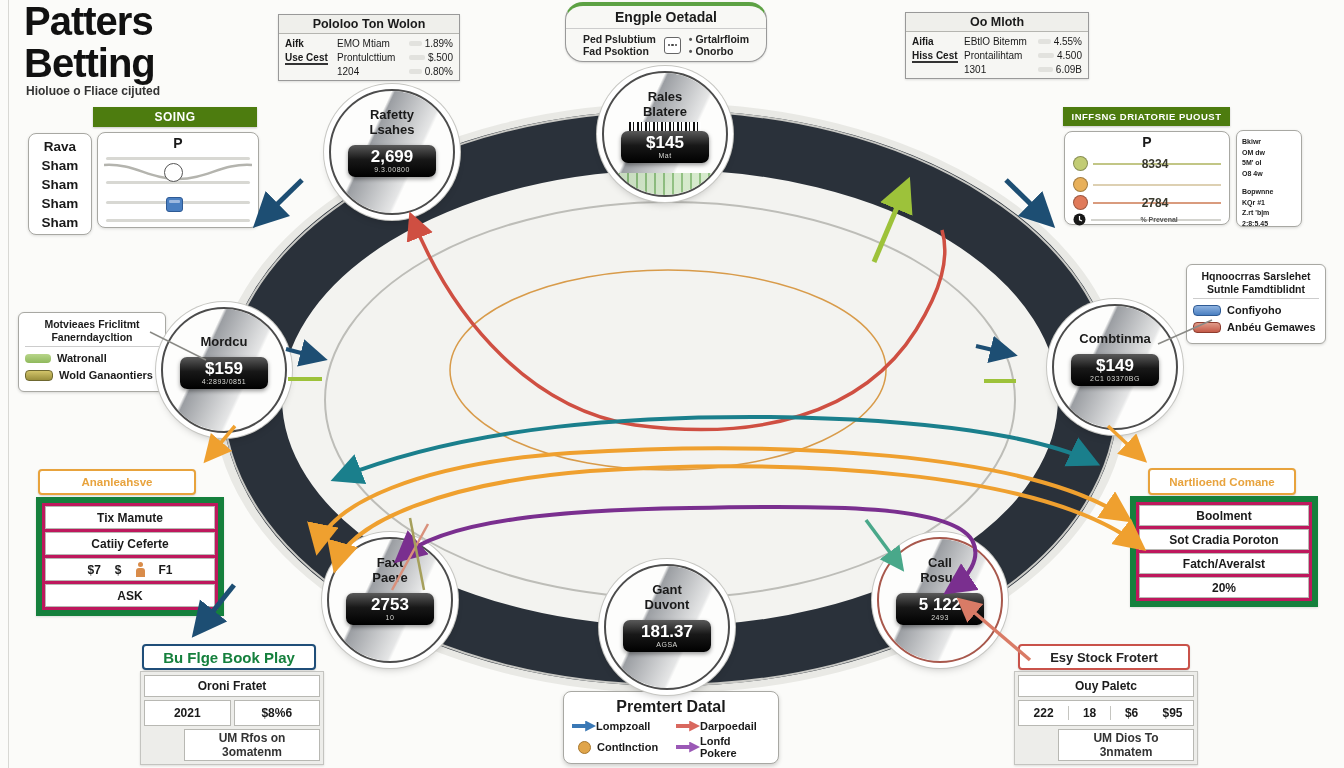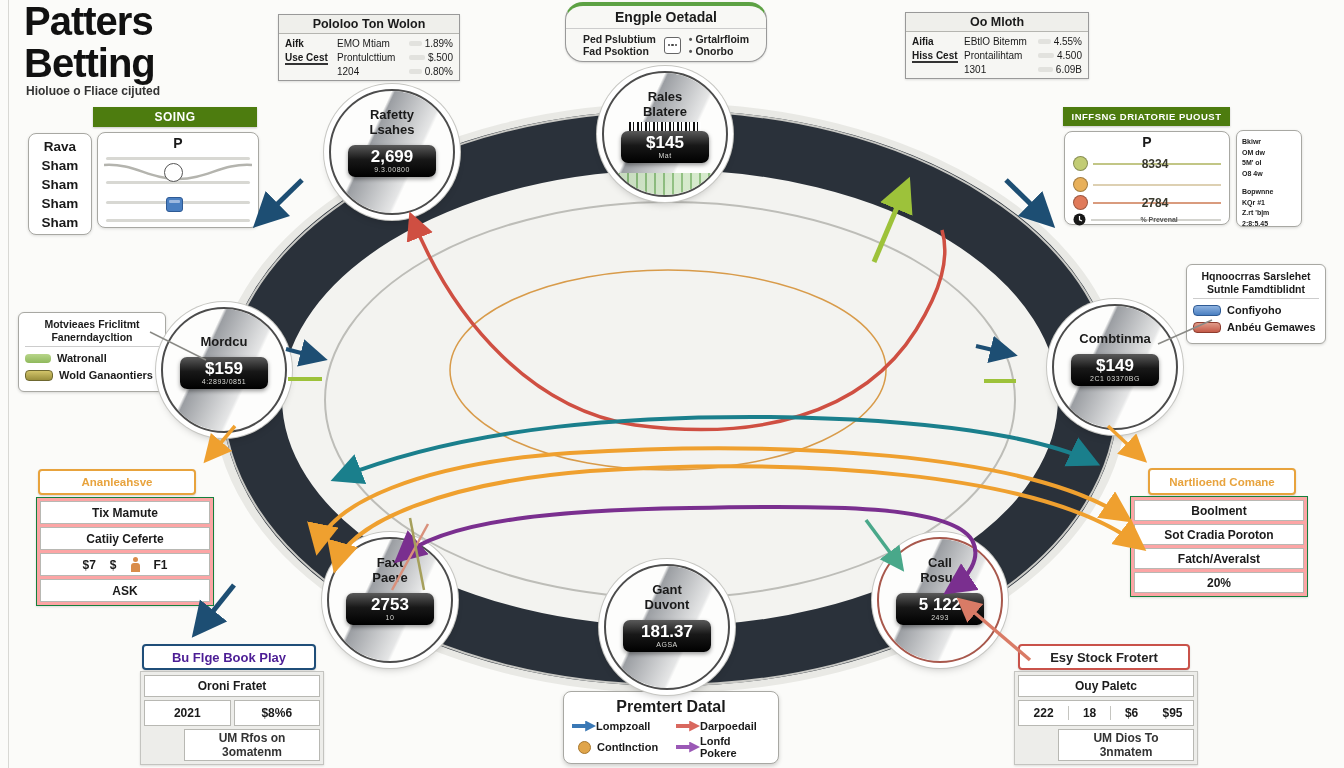--- a/index.html
+++ b/index.html
@@ -46,21 +46,21 @@
   
   .legend-box{background:#fff;border:1px solid #a8a8a3;border-radius:6px;box-shadow:0 1px 3px rgba(0,0,0,.15);padding:5px 6px;}
   .lg-title{font-weight:bold;font-size:10.5px;text-align:center;line-height:1.2;border-bottom:1px solid #ccc;padding-bottom:3px;margin-bottom:5px;}
   .lg-row{display:flex;align-items:center;gap:6px;font-weight:bold;font-size:11px;margin:5px 0;}
   .swatch{width:26px;height:9px;border-radius:4px;}
 
   
   .outline-title{background:#fff;font-weight:bold;text-align:center;border-radius:4px;display:flex;align-items:center;justify-content:center;box-shadow:0 1px 2px rgba(0,0,0,.15);}
 
   
-  .stack{background:#fca5a5;border:1px solid #15803d;padding:3px;box-shadow:0 1px 2px rgba(0,0,0,.12);}
+  .stack{background:#be185d;border:6px solid #15803d;padding:3px;box-shadow:0 1px 2px rgba(0,0,0,.12);}
   .stack .cell{background:#fff;border:1px solid #b8b8b3;text-align:center;font-weight:bold;font-size:12px;
                display:flex;align-items:center;justify-content:center;margin-bottom:3px;}
   .stack .cell:last-child{margin-bottom:0;}
 
   
   .btable{background:#ededea;border:1px solid #c4c4c0;padding:3px;box-shadow:0 1px 2px rgba(0,0,0,.12);}
   .btable .brow{background:#fff;border:1px solid #b8b8b3;margin-bottom:3px;display:flex;align-items:center;justify-content:center;
                 font-weight:bold;font-size:12px;}
   .btable .brow:last-child{margin-bottom:0;}
   .bfooter{font-size:9px;line-height:1.2;text-align:center;font-weight:bold;color:#333;flex-direction:column;margin-left:40px;}
@@ -248,21 +248,21 @@
     <div class="cell" style="height:21px;">Catiiy Ceferte</div>
     <div class="cell" style="height:21px;gap:14px;">
       <span>$7</span>
       <span>$</span>
       <span class="person"></span>
       <span>F1</span>
     </div>
     <div class="cell" style="height:21px;">ASK</div>
   </div>
 
-  <div class="abs outline-title" style="left:142px;top:644px;width:170px;height:22px;border:2.5px solid #1f4e79;color:#4c1d95;font-size:13px;">Bu Flge Book Play</div>
+  <div class="abs outline-title" style="left:142px;top:644px;width:170px;height:22px;border:2.5px solid #1f4e79;color:#15803d;font-size:15px;">Bu Flge Book Play</div>
   <div class="abs btable" style="left:140px;top:671px;width:176px;">
     <div class="brow" style="height:20px;">Oroni Fratet</div>
     <div style="display:flex;gap:3px;margin-bottom:3px;">
       <div class="brow" style="flex:1;height:24px;margin:0;">2021</div>
       <div class="brow" style="flex:1;height:24px;margin:0;">$8%6</div>
     </div>
     <div class="brow bfooter" style="height:30px;">
       <div>UM Rfos on</div>
       <div>3omatenm</div>
     </div>

